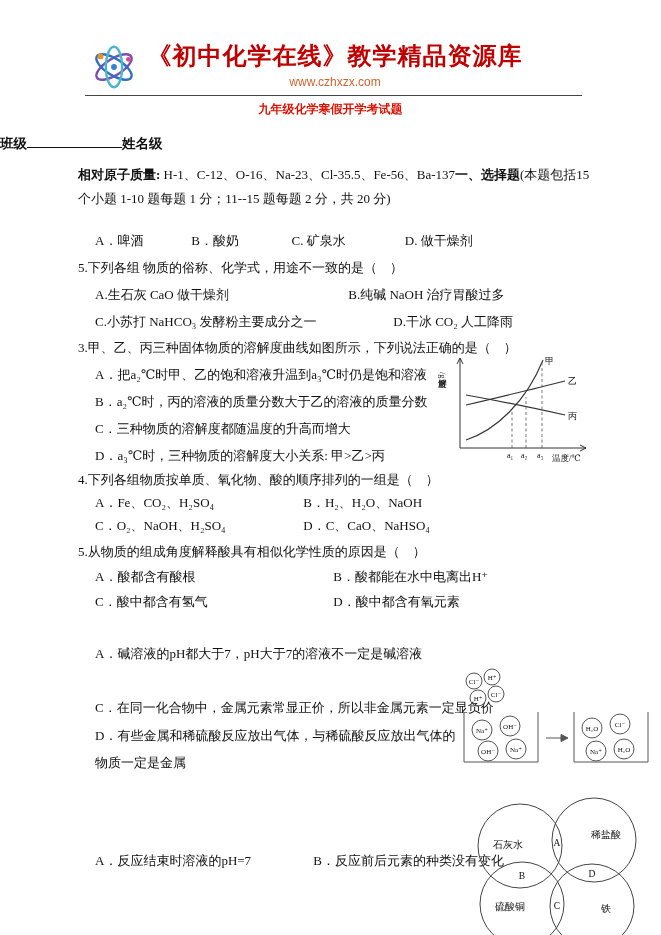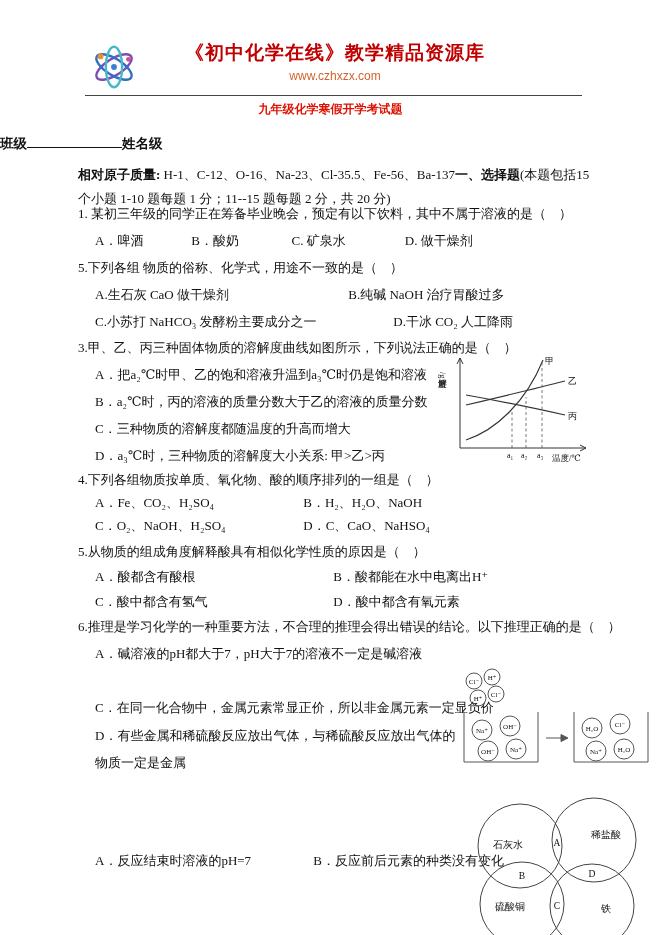--- a/index.html
+++ b/index.html
@@ -8,21 +8,21 @@
   .abs{position:absolute;left:78px;font-size:13px;line-height:25px;white-space:nowrap;}
   .optrow{left:95px;}
   .opt{display:inline-block;}
   .mw93{min-width:93px}.mw97{min-width:97px}.mw110{min-width:110px}
   .mw250{min-width:250px}.mw295{min-width:295px}
   .mw205{min-width:205px}.mw235{min-width:235px}.mw215{min-width:215px}
   .wrapblock{white-space:normal;line-height:27px;}
   .intro{width:514px;white-space:normal;line-height:24px;}
   .hdr{position:absolute;left:85px;top:40px;width:500px;text-align:center;}
   .logo{position:absolute;left:4px;top:2px;width:50px;height:50px;}
-  .brand{font-size:19px;font-weight:bold;color:#c00000;letter-spacing:1px;}
+  .brand{font-size:24px;font-weight:bold;color:#c00000;letter-spacing:1px;}
   .url{font-size:12px;color:#d2622d;margin-top:3px;font-family:"Liberation Sans","DejaVu Sans",sans-serif;}
   .hr{position:absolute;left:85px;top:95px;width:497px;border-top:1.5px solid #444;}
   .title{position:absolute;left:0;top:101px;width:661px;margin:0;text-align:center;
          font-size:12px;font-weight:bold;color:#dd1100;}
   .subline{position:absolute;left:0;top:133px;width:661px;text-align:left;
            font-size:13.5px;font-weight:bold;}
   .blank{display:inline-block;width:95px;height:14px;border-bottom:1px solid #111;vertical-align:baseline;}
   .fig{position:absolute;}
   svg text{font-family:inherit;}
   b{font-weight:bold;}
@@ -46,21 +46,20 @@
     <div class="brand">《初中化学在线》教学精品资源库</div>
     <div class="url">www.czhxzx.com</div>
   </div>
   <div class="hr"></div>
 
   <h1 class="title">九年级化学寒假开学考试题</h1>
   <div class="subline"><span>班级</span><span class="blank"></span><span>姓名级</span></div>
 
   <p class="abs intro" style="top:150px"><b>相对原子质量:</b><span> H-1、C-12、O-16、Na-23、Cl-35.5、Fe-56、Ba-137</span><b>一、选择题</b><span>(本题包括15 个小题 1-10 题每题 1 分；11--15 题每题 2 分，共 20 分)</span></p>
 
-  <div class="abs" style="top:201px">1. 某初三年级的同学正在筹备毕业晚会，预定有以下饮料，其中不属于溶液的是（　）</div>
   <div class="abs optrow" style="top:228px">
     <span class="opt mw93">A．啤酒</span>
     <span class="opt mw97">B．酸奶</span>
     <span class="opt mw110">C. 矿泉水</span>
     <span class="opt">D. 做干燥剂</span>
   </div>
 
   <div class="abs" style="top:255px">5.下列各组 物质的俗称、化学式，用途不一致的是（　）</div>
   <div class="abs optrow" style="top:282px">
     <span class="opt mw250">A.生石灰 CaO 做干燥剂</span>
@@ -119,21 +118,20 @@
   <div class="abs" style="top:539px">5.从物质的组成角度解释酸具有相似化学性质的原因是（　）</div>
   <div class="abs optrow" style="top:564px">
     <span class="opt mw235">A．酸都含有酸根</span>
     <span class="opt">B．酸都能在水中电离出H⁺</span>
   </div>
   <div class="abs optrow" style="top:589px">
     <span class="opt mw235">C．酸中都含有氢气</span>
     <span class="opt">D．酸中都含有氧元素</span>
   </div>
 
-  <div class="abs" style="top:614px">6.推理是学习化学的一种重要方法，不合理的推理会得出错误的结论。以下推理正确的是（　）</div>
   <div class="abs optrow" style="top:641px">A．碱溶液的pH都大于7，pH大于7的溶液不一定是碱溶液</div>
   <div class="abs optrow" style="top:695px">C．在同一化合物中，金属元素常显正价，所以非金属元素一定显负价</div>
   <div class="abs optrow wrapblock" style="top:722px;width:362px">D．有些金属和稀硫酸反应放出气体，与稀硫酸反应放出气体的物质一定是金属</div>
 
   <svg class="fig" style="left:458px;top:668px" width="192" height="104" viewBox="0 0 192 104">
     <g stroke="#555" fill="none" stroke-width="1">
       <g>
         <circle cx="16" cy="13" r="8"></circle>
           <circle cx="34" cy="9" r="8"></circle>
         <circle cx="20" cy="30" r="8"></circle>

